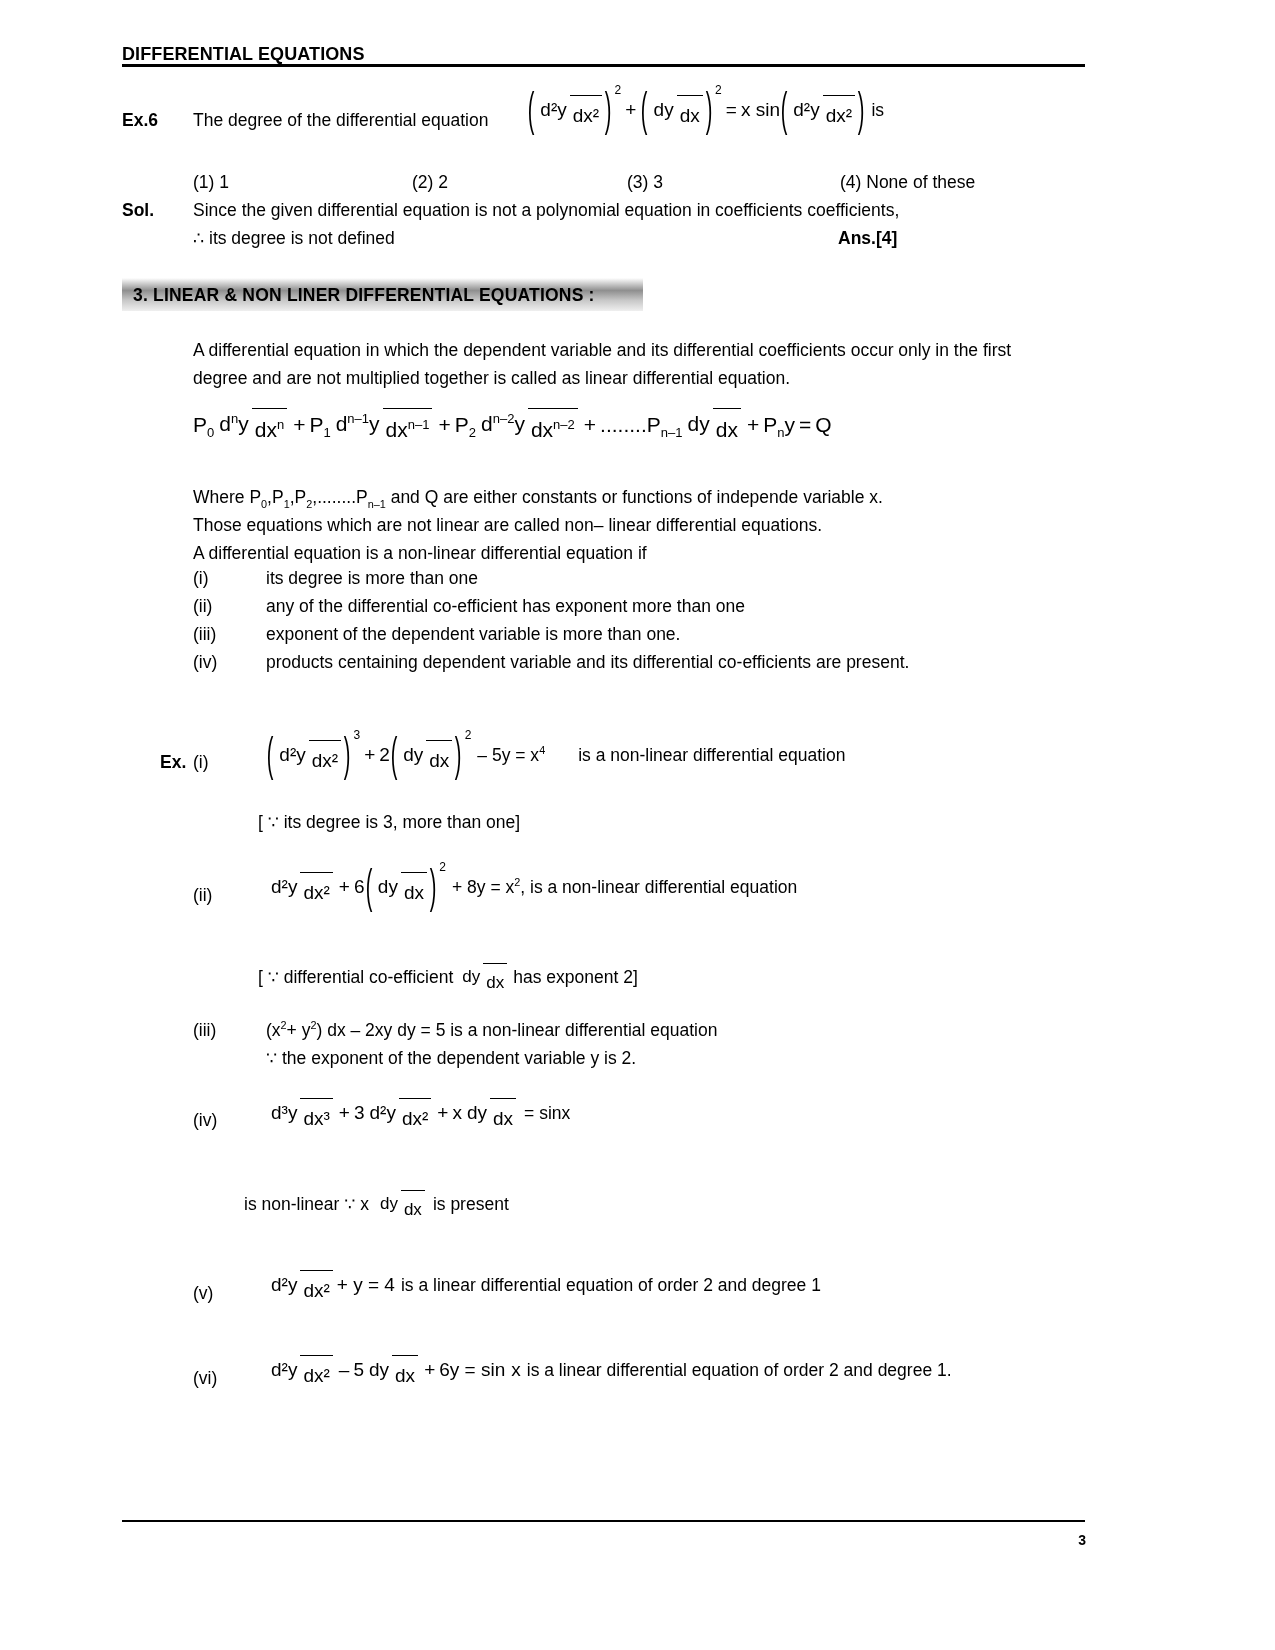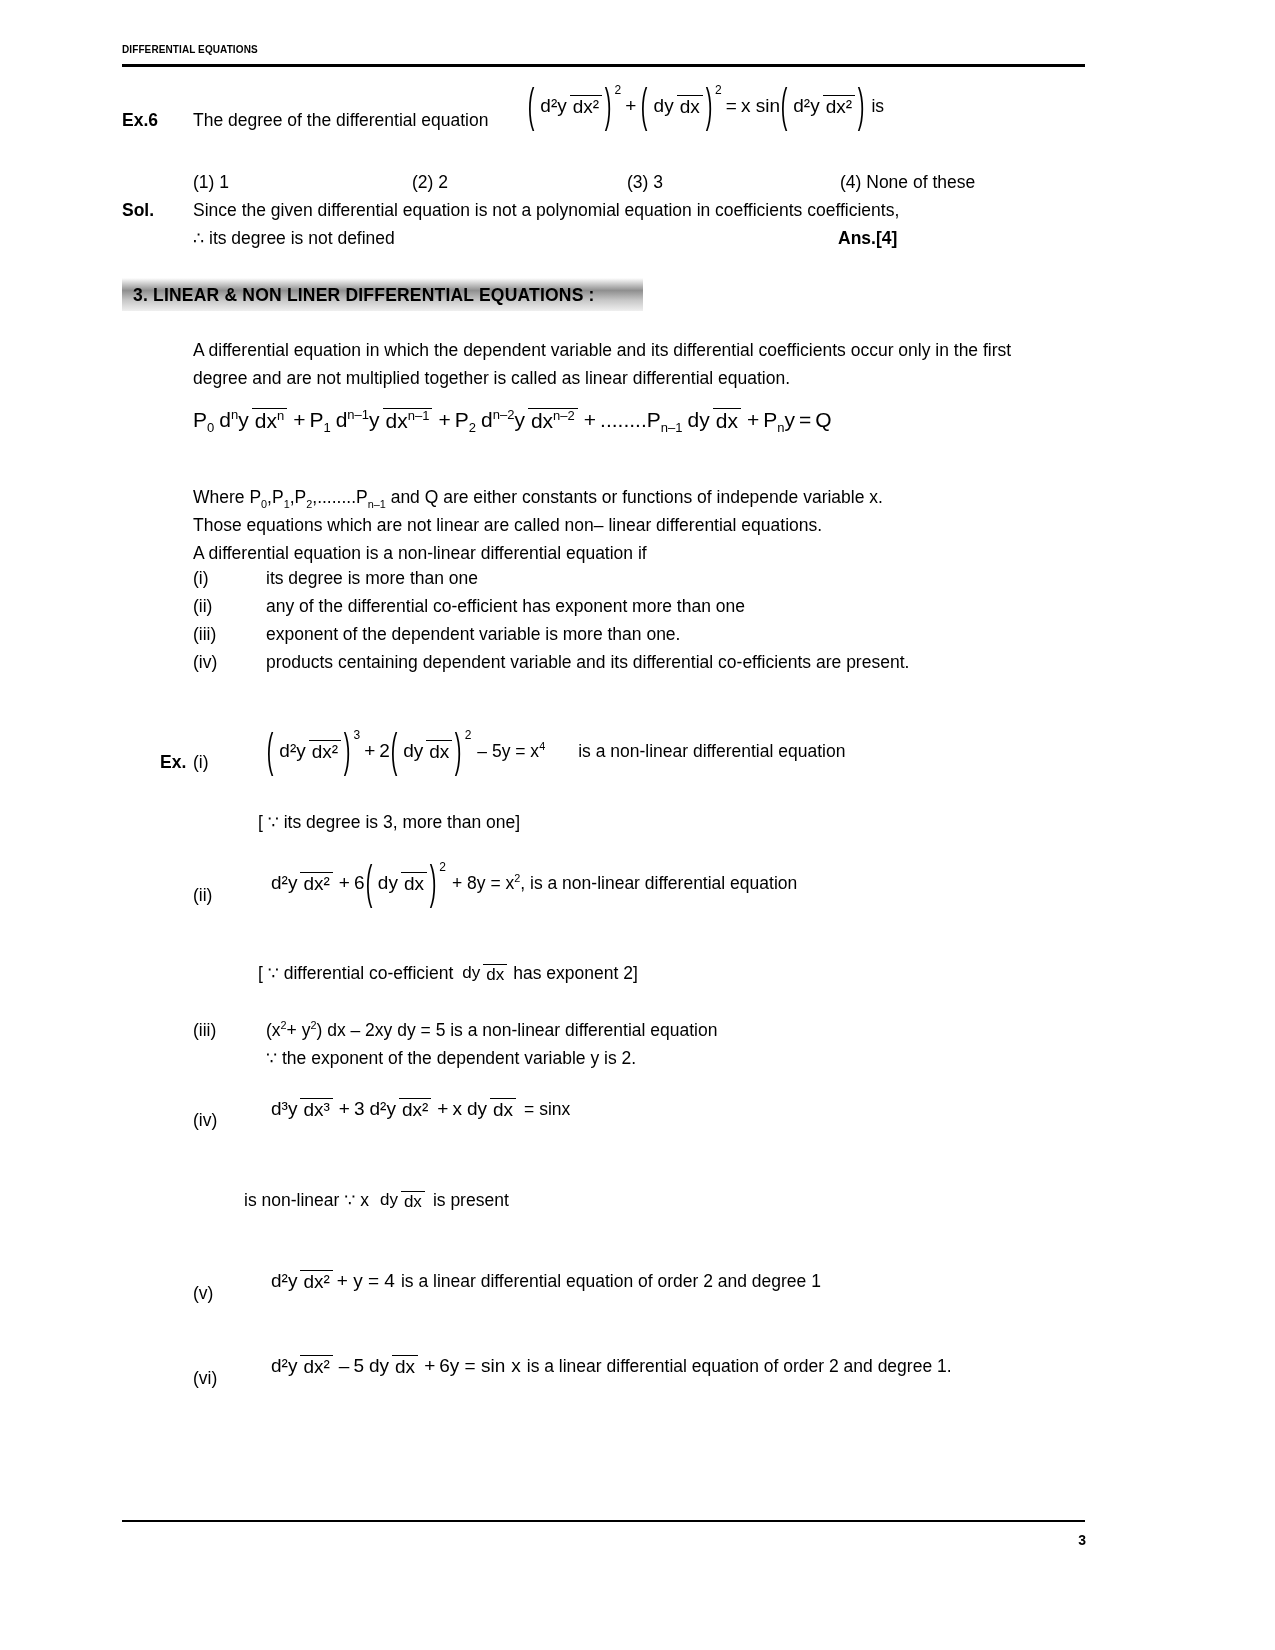--- a/index.html
+++ b/index.html
@@ -21,21 +21,21 @@
     width: 1275px;
     height: 1650px;
     overflow: hidden;
   }
 
   
   .hdr {
     position: absolute;
     left: 122px;
     top: 44px;
-    font-size: 10px;
+    font-size: 18px;
     font-weight: bold;
     letter-spacing: 0.1px;
   }
   .hdr-rule {
     position: absolute;
     left: 122px;
     top: 64px;
     width: 963px;
     height: 3px;
     background: #000;
@@ -94,21 +94,21 @@
   }
   .frac {
     display: inline-flex;
     flex-direction: row;
     align-items: center;
     vertical-align: middle;
     margin: 0 2px;
     line-height: 1.05;
   }
   .frac > .num { padding: 0 3px 1px 3px; }
-  .frac > .den { padding: 1px 3px 0 3px; border-top: 1.6px solid #000; }
+  .frac > .den { padding: 10px 3px 0 3px; border-top: 1.6px solid #000; }
   .frac.sm { font-size: 17px; }
 
   sup.ex { font-size: 0.62em; vertical-align: super; line-height: 0; }
   sub.ix { font-size: 0.62em; vertical-align: sub; line-height: 0; }
 
   
   .paren {
     display: inline-block;
     font-size: 19px;
     transform: scaleY(2.45) scaleX(1.05);

